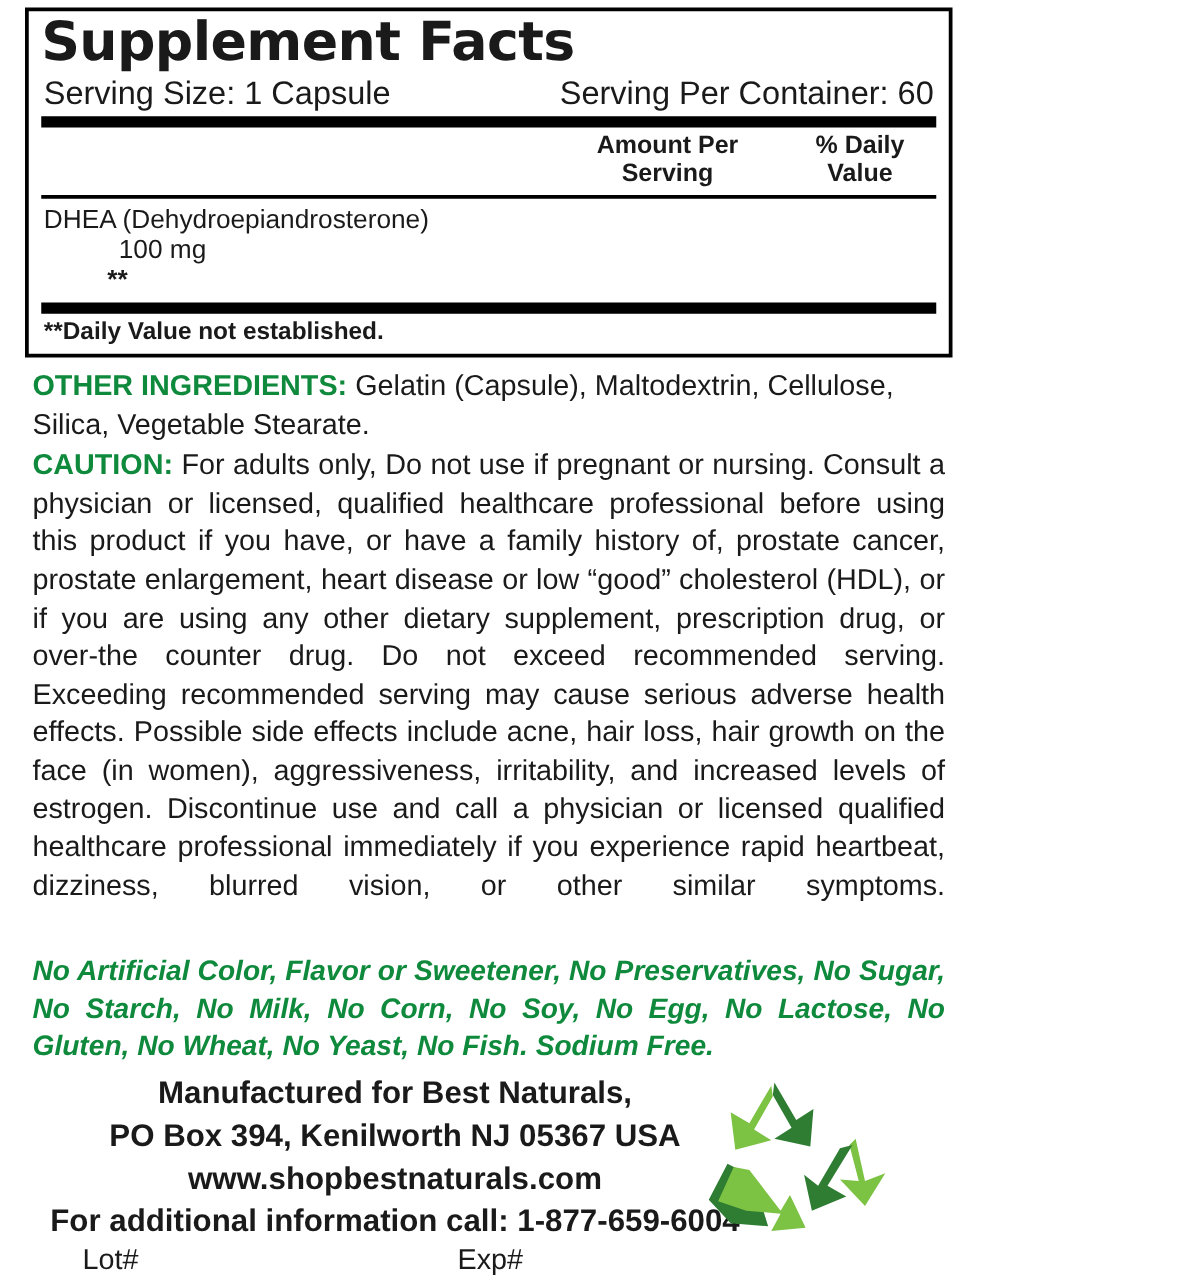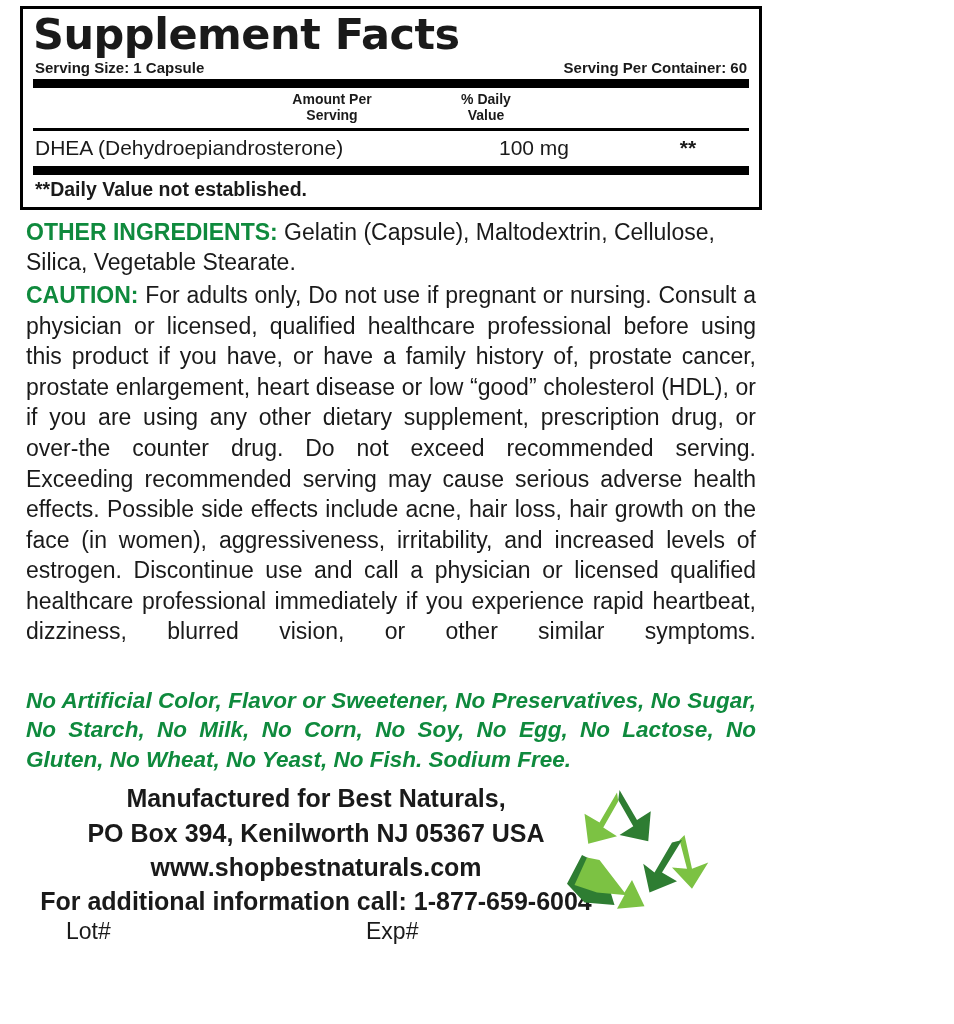--- a/index.html
+++ b/index.html
@@ -34,54 +34,54 @@
     font-weight: bold;
     letter-spacing: -0.5px;
     line-height: 1.02;
     margin: 0 0 2px 0;
     font-family: "DejaVu Sans", sans-serif;
   }
   .sf-servingrow {
     display: flex;
     justify-content: space-between;
     align-items: baseline;
-    font-size: 15px;
+    font-size: 26px;
     padding: 0 2px 3px 2px;
-    font-weight: bold;
   }
   .rule-thick {
     border-top: 9px solid #000;
     margin: 0;
   }
   .rule-med {
     border-top: 3px solid #000;
     margin: 0;
   }
   .sf-headrow {
     display: flex;
-    justify-content: center;
+    justify-content: flex-end;
     align-items: flex-start;
     padding: 3px 2px 4px 2px;
-    font-size: 14px;
+    font-size: 20px;
     font-weight: bold;
     text-align: center;
   }
   .sf-headrow .col-amount {
     width: 190px;
     line-height: 1.18;
   }
   .sf-headrow .col-dv {
     width: 118px;
     line-height: 1.18;
   }
   .sf-itemrow {
     display: flex;
     align-items: baseline;
     padding: 5px 2px 6px 2px;
     font-size: 21px;
+    flex-direction: column;
   }
   .sf-itemrow .item-name {
     flex: 1 1 auto;
   }
   .sf-itemrow .item-amount {
     width: 190px;
     text-align: center;
   }
   .sf-itemrow .item-dv {
     width: 118px;

